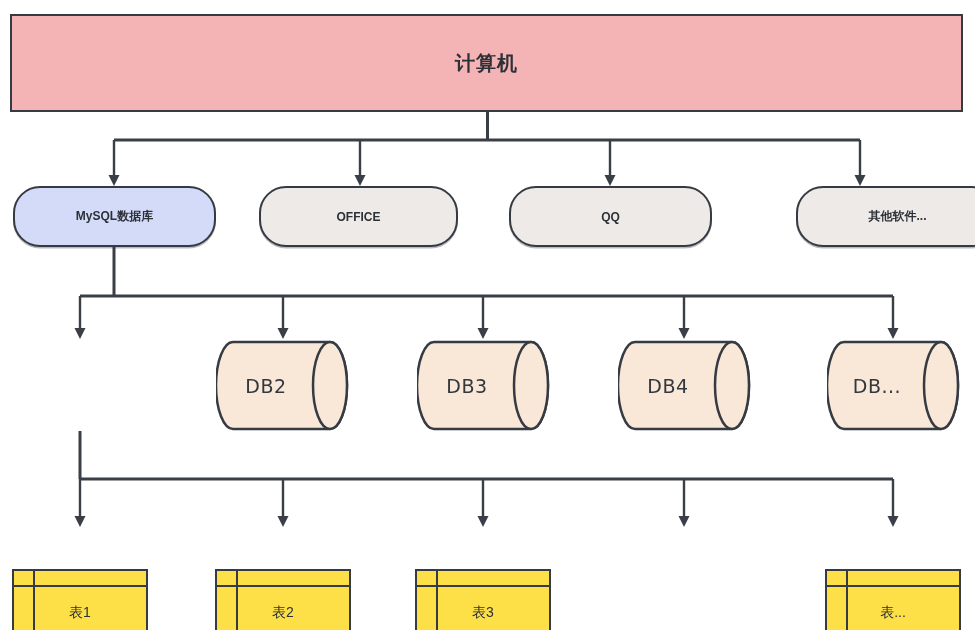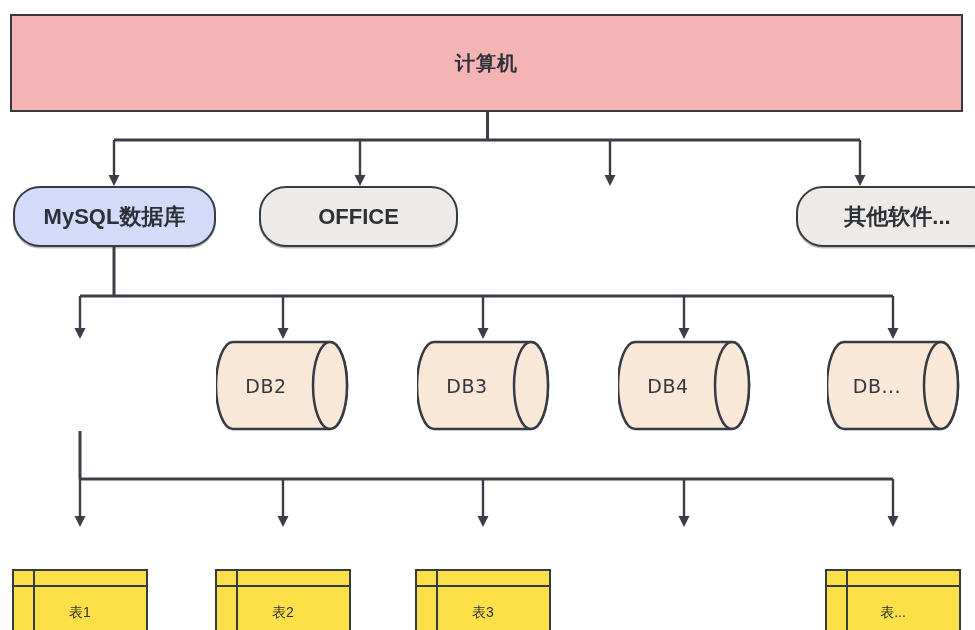--- a/index.html
+++ b/index.html
@@ -16,21 +16,21 @@
   .root-box {
     left:10px; top:14px; width:953px; height:98px;
     background:#f4b3b5; border:2.5px solid #363a43;
     font-size:20px; font-weight:bold; letter-spacing:1px;
   }
 
   
   .pill {
     top:186px; height:61px; width:203px;
     border:2.5px solid #363a43; border-radius:27px;
-    background:#edeae7; font-size:22px; font-weight:bold;
+    background:#edeae7; font-size:12px; font-weight:bold;
     box-shadow:0 1.5px 0 rgba(54,58,67,.35);
   }
   .pill.mysql { left:13px; background:#d4dbf9; }
   .pill.office { left:259px; width:199px; }
   .pill.qq { left:509px; }
   .pill.other { left:796px; }
 
   
   .cyl { top:340px; width:133px; height:91px; }
   .cyl svg { position:absolute; left:0; top:0; }
@@ -96,20 +96,23 @@
   <div class="node root-box">
     <span>计算机</span>
   </div>
 
   <div class="node pill mysql">
     <span>MySQL数据库</span>
   </div>
   <div class="node pill office">
     <span>OFFICE</span>
   </div>
+  <div class="node pill qq">
+    <span>QQ</span>
+  </div>
   <div class="node pill other">
     <span>其他软件...</span>
   </div>
 
   <div class="node cyl c2">
     <svg width="133" height="91" viewBox="0 0 133 91">
       <path class="body-fill" d="M17 2 L114 2 A17 43.5 0 0 1 114 89 L17 89 A17 43.5 0 0 1 17 2 Z"></path>
       <ellipse class="body-fill" cx="114" cy="45.5" rx="17" ry="43.5"></ellipse>
     </svg>
     <div class="cyl-label">DB2</div>

